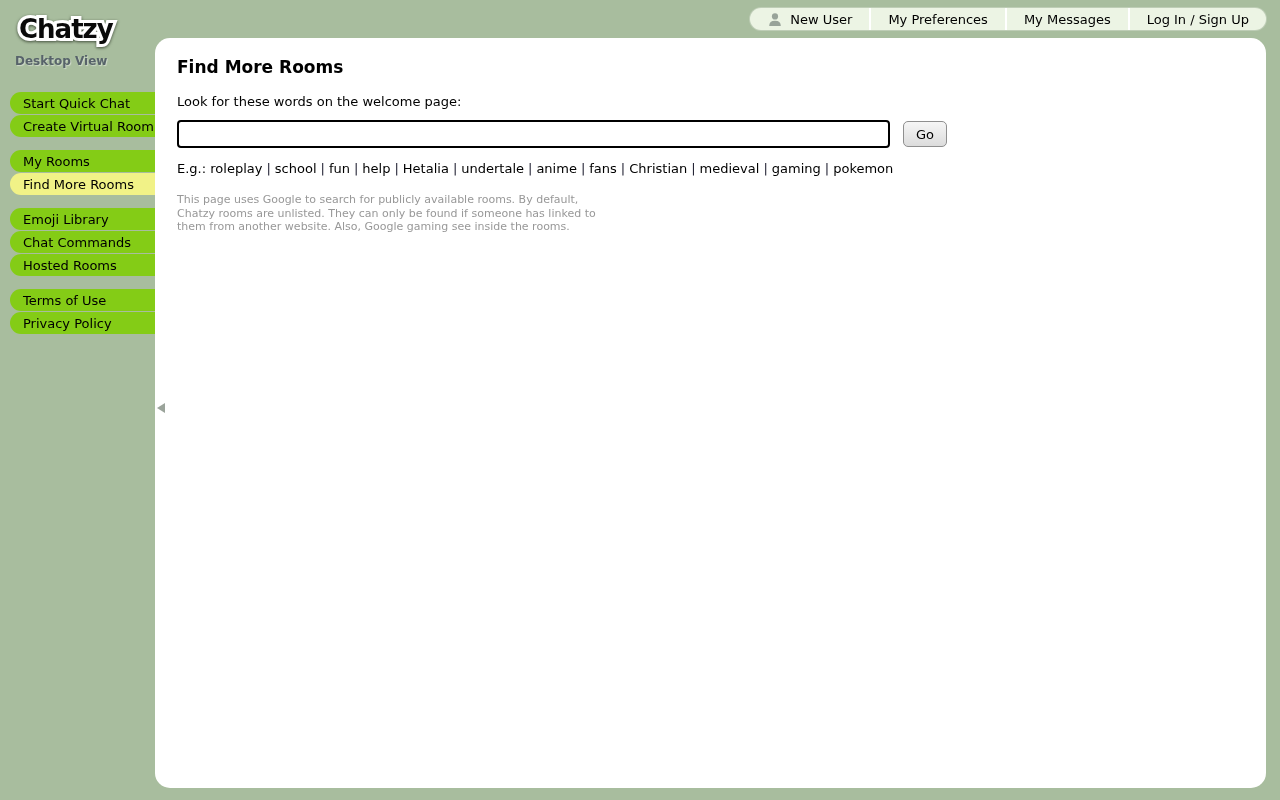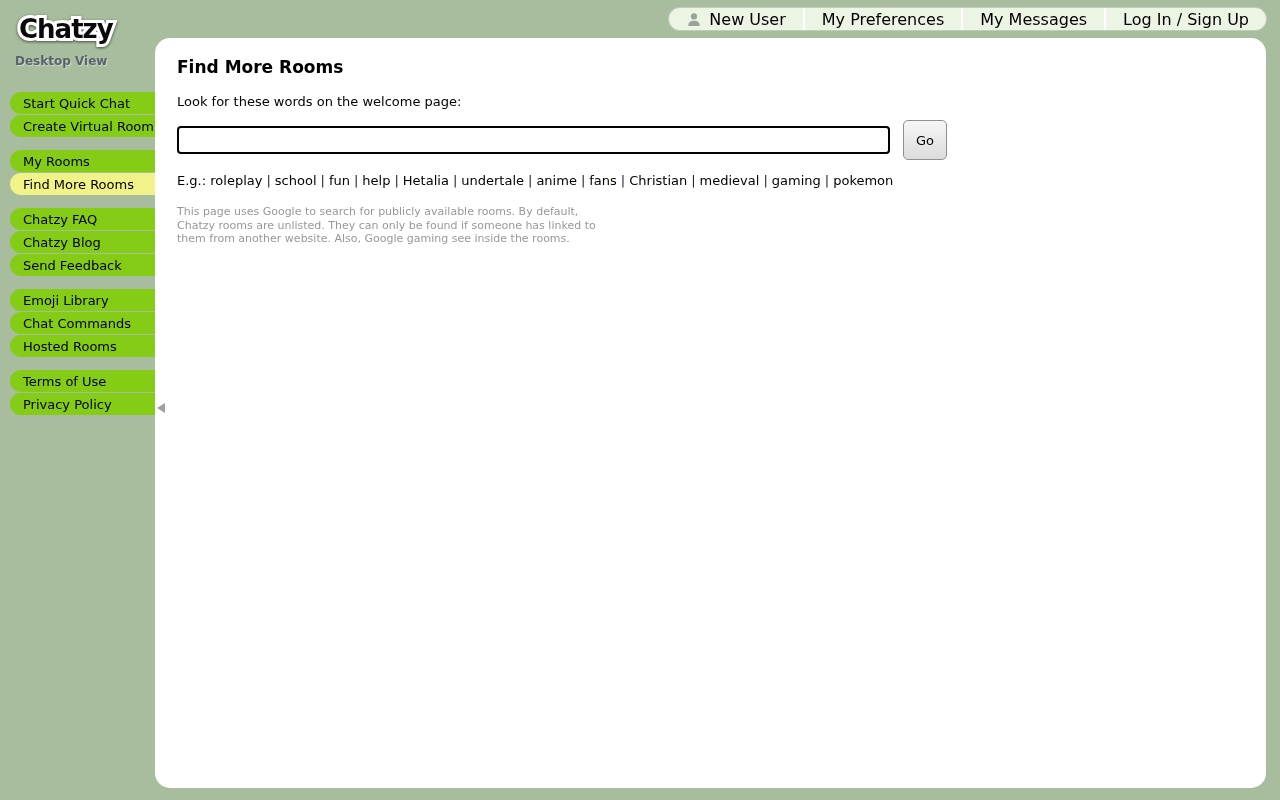--- a/index.html
+++ b/index.html
@@ -30,21 +30,21 @@
     height: 22px;
     display: flex;
     background: #ecf4e4;
     border-radius: 11px;
     z-index: 6;
     box-shadow: 0 0 0 1px rgba(255,255,255,0.25);
   }
   .nav-item {
     display: flex; align-items: center;
     padding: 0 17px;
-    font-size: 16px;
+    font-size: 13px;
     white-space: nowrap;
     cursor: pointer;
   }
   .nav-item + .nav-item { border-left: 2px solid #ffffff; }
   .nav-item .icon { margin-right: 7px; display: inline-flex; }
 
   
   .logo-wrap {
     position: absolute;
     left: 14px; top: 8px;
@@ -117,21 +117,21 @@
     height: 28px;
     border: 2px solid #000;
     border-radius: 4px;
     font-size: 14px;
     padding: 0 8px;
     outline: none;
     font-family: "DejaVu Sans", sans-serif;
   }
   .go-button {
     margin-left: 13px;
-    height: 40px;
+    height: 26px;
     padding: 0 12px;
     font-size: 13px;
     font-family: "DejaVu Sans", sans-serif;
     background: linear-gradient(#f6f6f6, #dcdcdc);
     border: 1px solid #8f8f8f;
     border-radius: 5px;
     cursor: pointer;
     color: #000;
   }
   .examples-row {
@@ -207,25 +207,20 @@
 <div class="sidebar">
   <div class="side-group">
     <div class="pill">Start Quick Chat</div>
     <div class="pill">Create Virtual Room</div>
   </div>
   <div class="side-group">
     <div class="pill">My Rooms</div>
     <div class="pill active">Find More Rooms</div>
   </div>
   <div class="side-group">
-    <div class="pill">Chatzy FAQ</div>
-    <div class="pill">Chatzy Blog</div>
-    <div class="pill">Send Feedback</div>
-  </div>
-  <div class="side-group">
     <div class="pill">Emoji Library</div>
     <div class="pill">Chat Commands</div>
     <div class="pill">Hosted Rooms</div>
   </div>
   <div class="side-group">
     <div class="pill">Terms of Use</div>
     <div class="pill">Privacy Policy</div>
   </div>
 </div>
 

